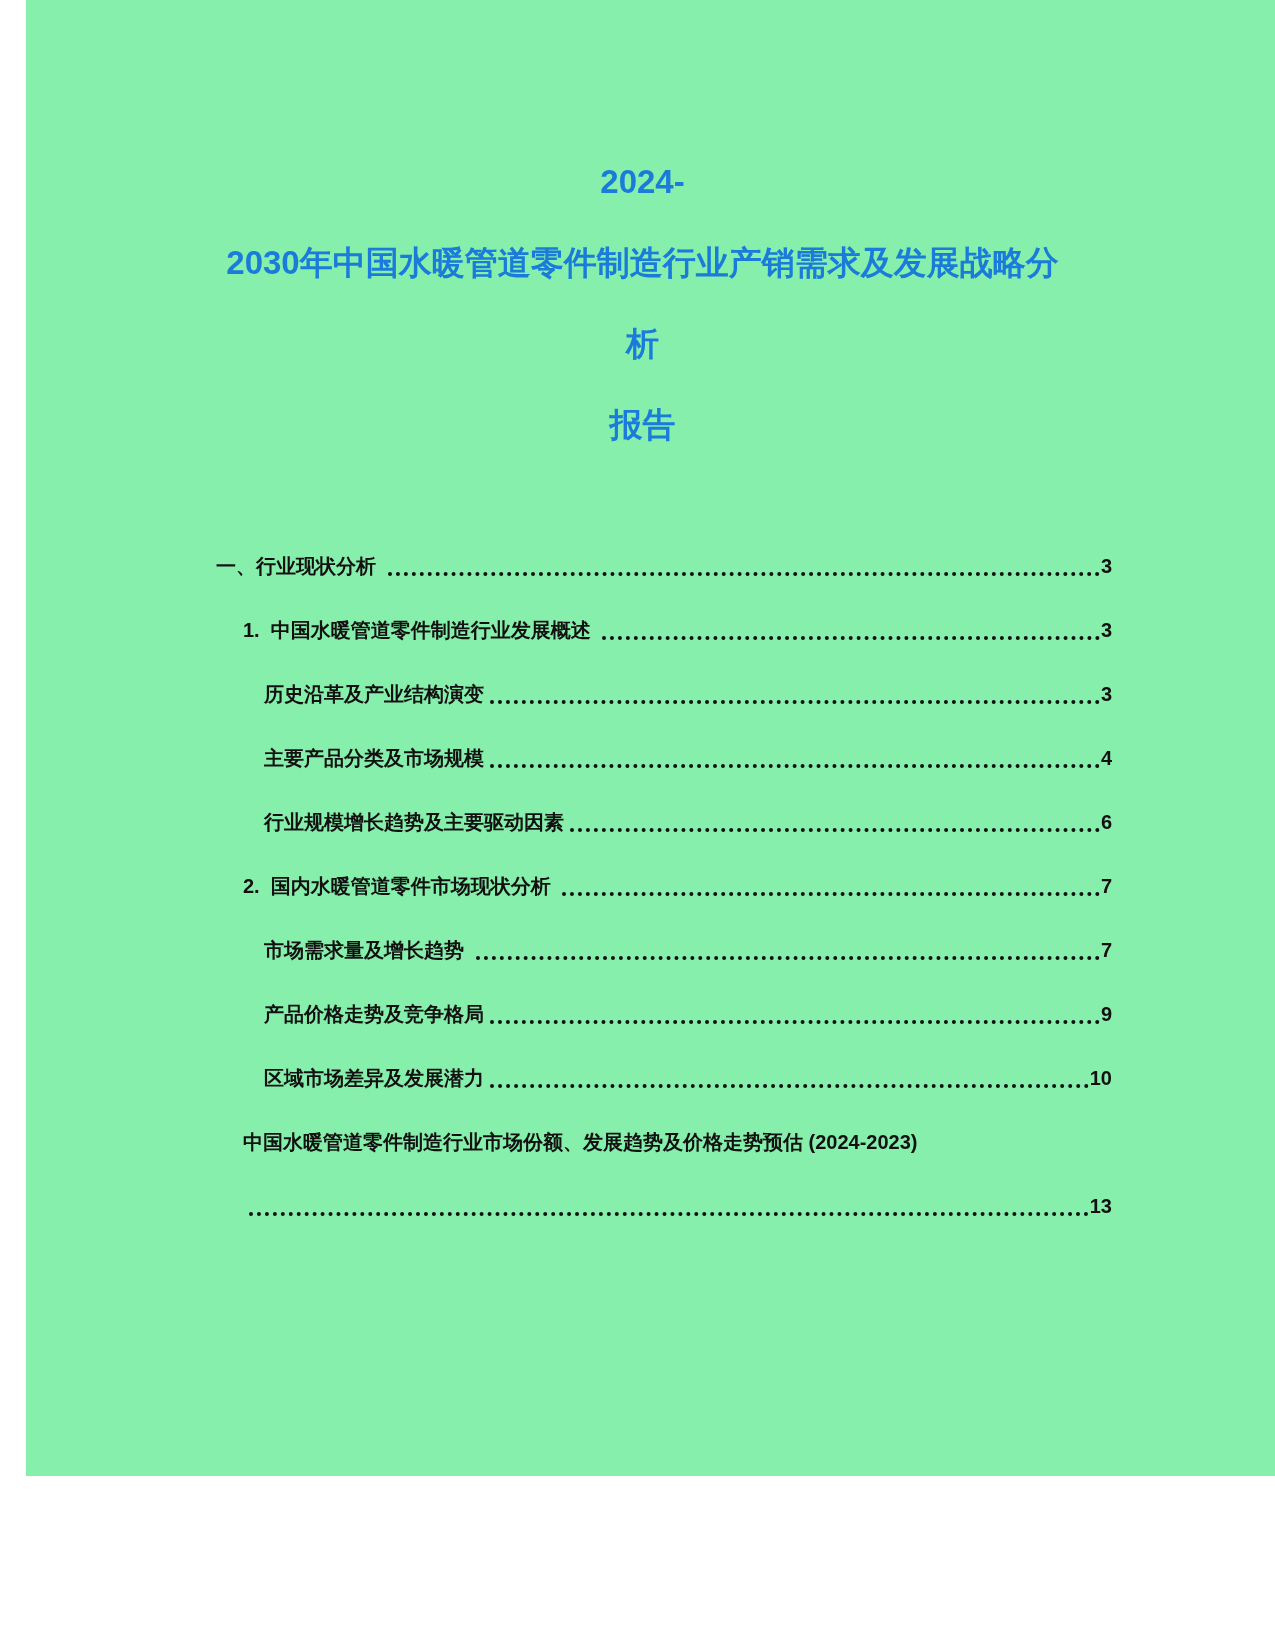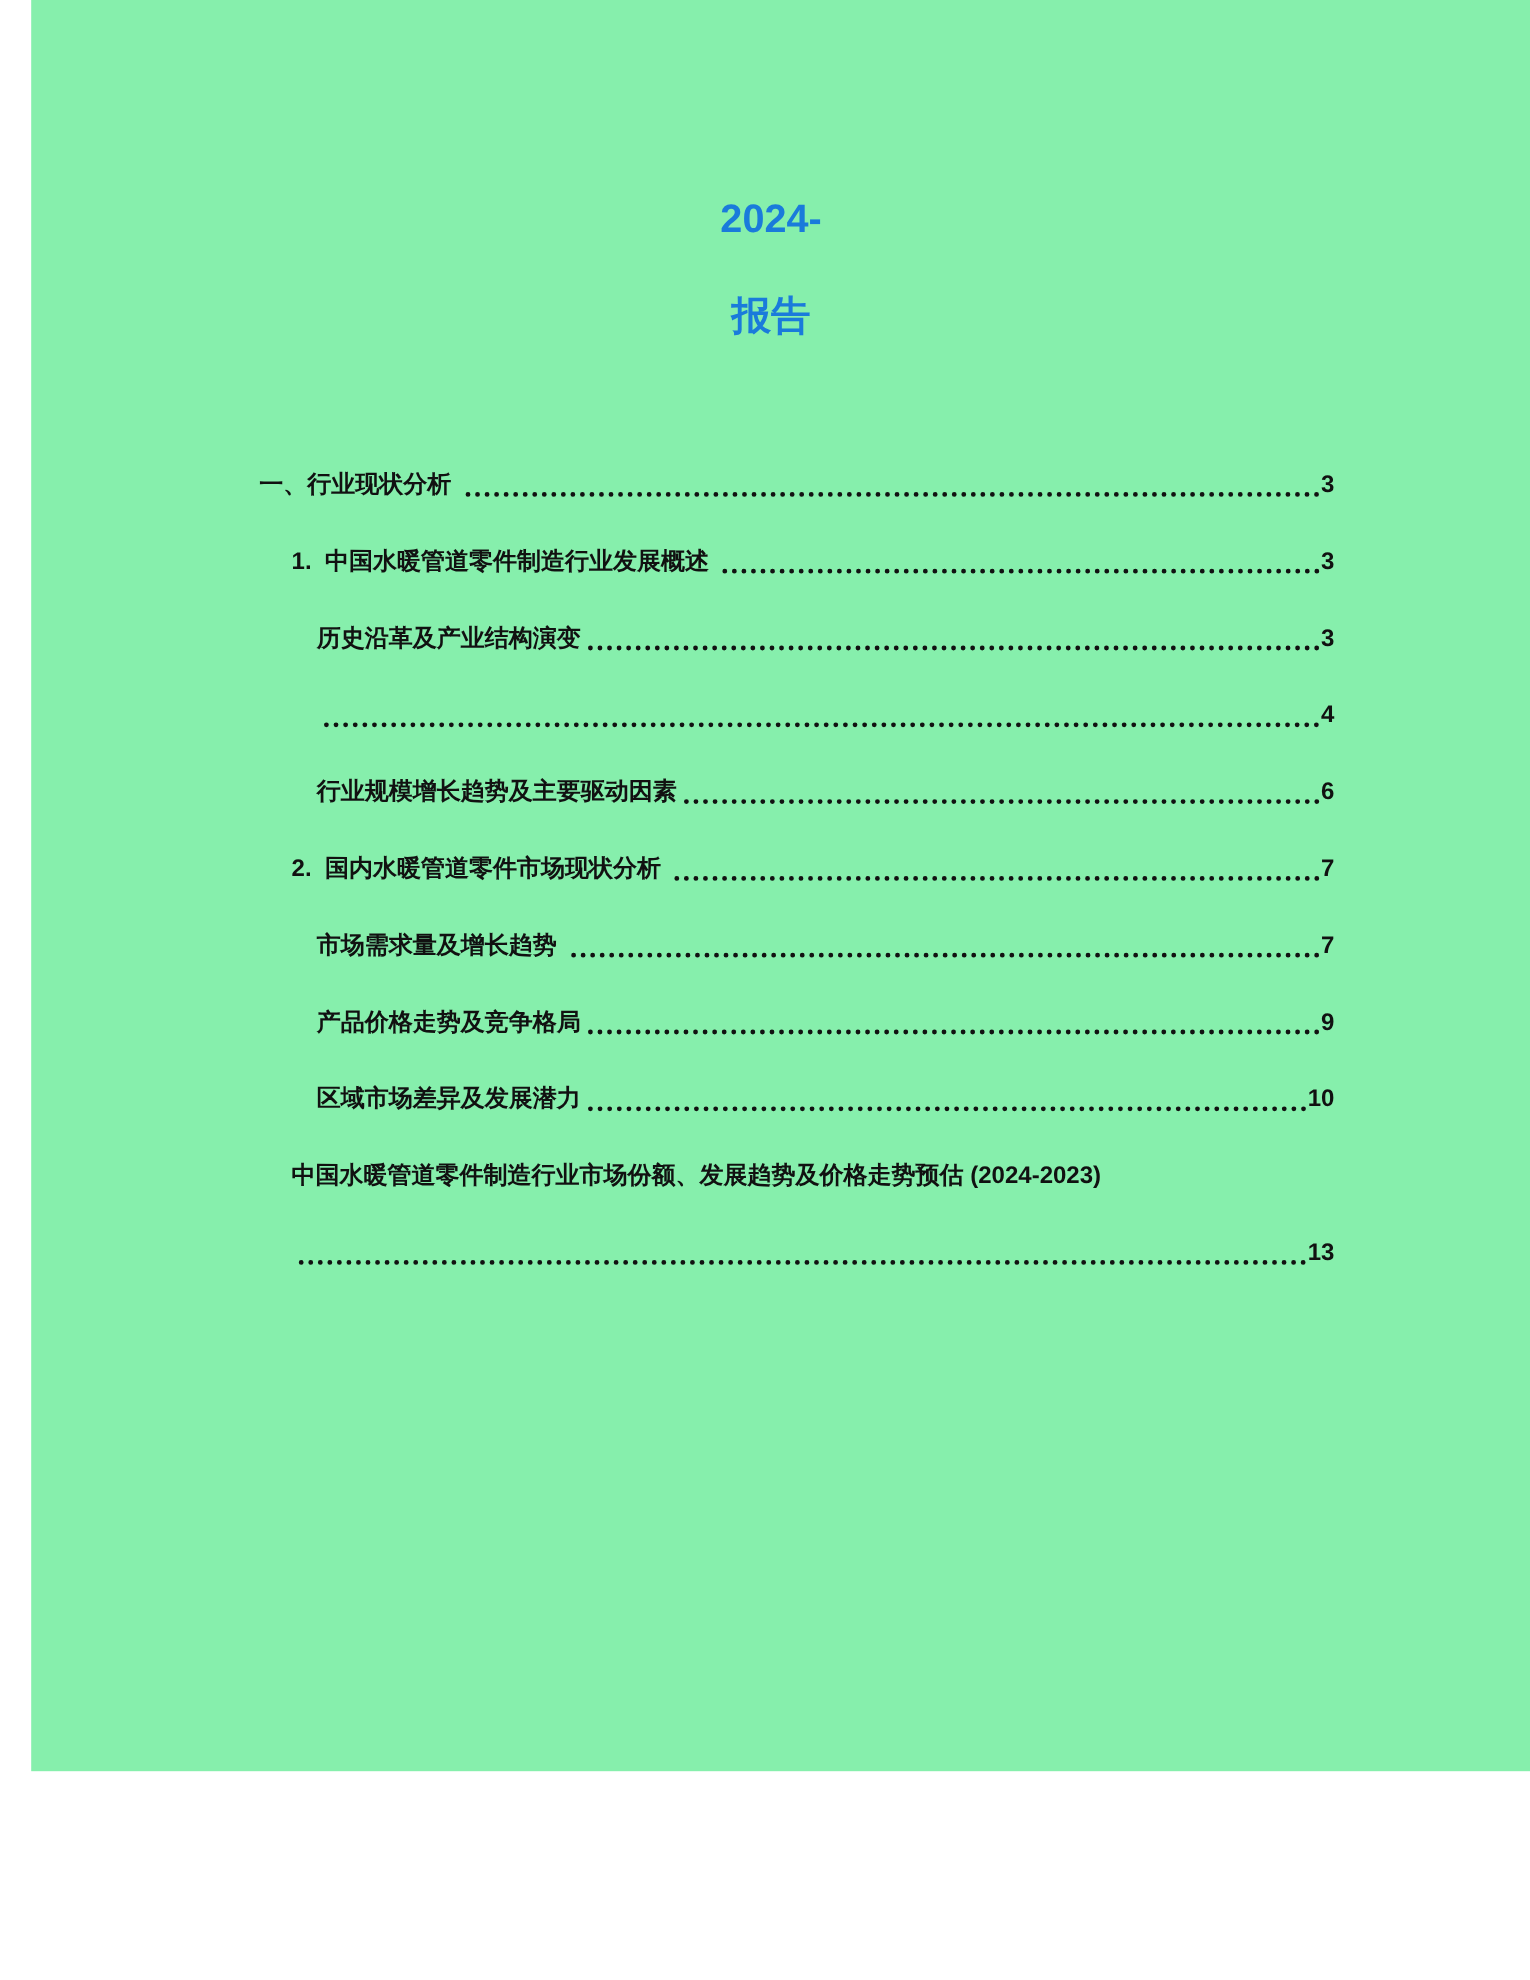--- a/index.html
+++ b/index.html
@@ -59,20 +59,21 @@
   }
   .toc-page { flex: 0 0 auto; }
 </style>
 </head>
 <body>
 
 <div class="page">
 
   <div class="title-block" style="color: rgb(26, 123, 219);">
     <div>2024-</div>
+    <div>2030年中国水暖管道零件制造行业产销需求及发展战略分析</div>
     <div>报告</div>
   </div>
 
 
   <div class="toc">
       <div class="toc-row lvl1">
         <span class="toc-text">一、行业现状分析 </span>
         <span class="toc-leader"></span>
         <span class="toc-page">3</span>
       </div>
@@ -80,20 +81,21 @@
         <span class="toc-text">1.  中国水暖管道零件制造行业发展概述 </span>
         <span class="toc-leader"></span>
         <span class="toc-page">3</span>
       </div>
       <div class="toc-row lvl3">
         <span class="toc-text">历史沿革及产业结构演变</span>
         <span class="toc-leader"></span>
         <span class="toc-page">3</span>
       </div>
       <div class="toc-row lvl3">
+        <span class="toc-text">主要产品分类及市场规模</span>
         <span class="toc-leader"></span>
         <span class="toc-page">4</span>
       </div>
       <div class="toc-row lvl3">
         <span class="toc-text">行业规模增长趋势及主要驱动因素</span>
         <span class="toc-leader"></span>
         <span class="toc-page">6</span>
       </div>
       <div class="toc-row lvl2">
         <span class="toc-text">2.  国内水暖管道零件市场现状分析 </span>

